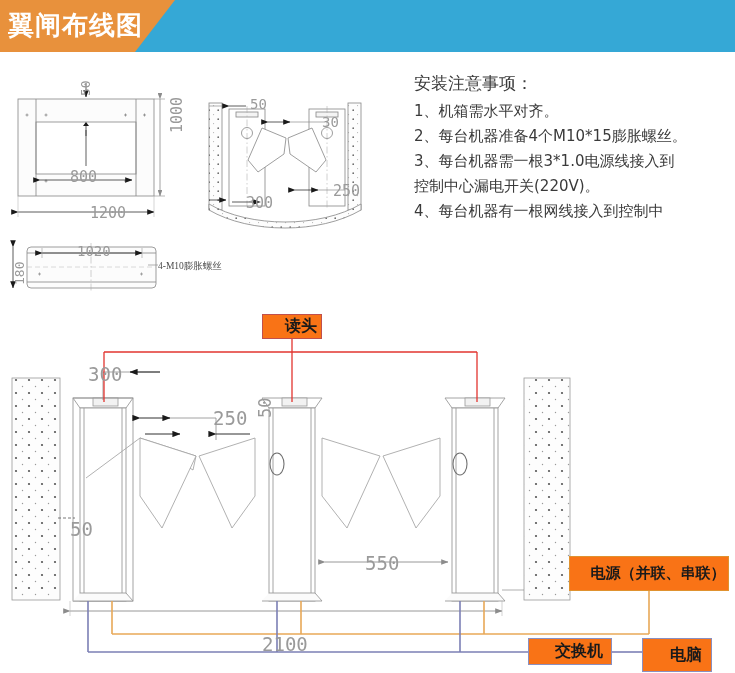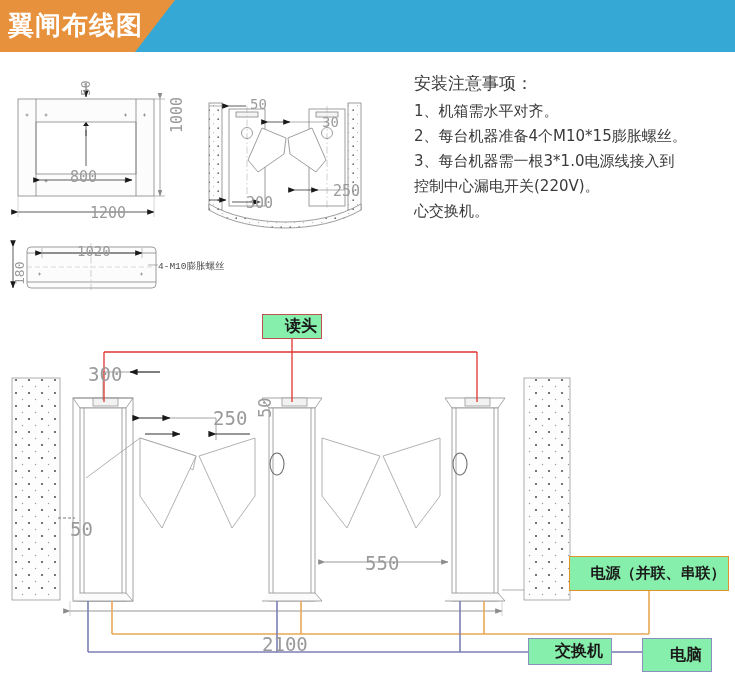--- a/index.html
+++ b/index.html
@@ -33,38 +33,38 @@
   .note-line.indent{text-indent:0;}
 
   
   svg.layer{position:absolute;left:0;top:0;width:735px;height:673px;overflow:visible;}
 
   
   .callout{
     position:absolute;
     font-family:Liberation Mono, monospace;
     font-size:16px;font-weight:700;color:#1a1a1a;
-    background:#86efac;
+    background:#f97316;
     display:flex;align-items:center;justify-content:center;
     white-space:nowrap;box-sizing:border-box;padding-left:18px;
   }
   .callout.reader{left:262px;top:314px;width:60px;height:25px;border:1.4px solid #c0504d;}
   .callout.power {left:569px;top:556px;width:160px;height:35px;border:1.4px solid #e0922f;font-size:15px;}
   .callout.switch{left:528px;top:638px;width:84px;height:27px;border:1.4px solid #8b8fbf;}
   .callout.pc    {left:642px;top:638px;width:70px;height:34px;border:1.4px solid #8b8fbf;}
 
   .dimtext{
     position:absolute;
     font-family:"DejaVu Sans Mono","Liberation Mono",monospace;
     color:#9a9a9a;font-size:17px;white-space:nowrap;
   }
   .dimtext.vert{transform:rotate(-90deg);transform-origin:left top;}
   .labeltext{
     position:absolute;
-    font-family:Liberation Mono, monospace;
+    font-family:Liberation Serif, serif;
     color:#555;font-size:9px;white-space:nowrap;
   }
 </style>
 </head>
 <body>
 
 <div id="root">
 
   <div class="banner">
     <svg class="layer" style="height:52px" viewBox="0 0 735 52">
@@ -73,21 +73,21 @@
     </svg>
     <div class="banner-title">翼闸布线图</div>
   </div>
 
   <div class="notes">
     <div class="notes-title">安装注意事项：</div>
     <div class="note-line">1、机箱需水平对齐。</div>
     <div class="note-line">2、每台机器准备4个M10*15膨胀螺丝。</div>
     <div class="note-line">3、每台机器需一根3*1.0电源线接入到</div>
     <div class="note-line indent">控制中心漏电开关(220V)。</div>
-    <div class="note-line indent">心交换机。</div>
+    <div class="note-line">4、每台机器有一根网线接入到控制中</div>
   </div>
 
   <svg class="layer" viewBox="0 0 735 673">
     <defs>
       <pattern id="concrete" width="13" height="13" patternUnits="userSpaceOnUse">
         <rect width="13" height="13" fill="#fdfdfd"></rect>
         <circle cx="3" cy="3" r="1.1" fill="#555"></circle>
         <circle cx="9.5" cy="9.5" r="0.7" fill="#999"></circle>
       </pattern>
       <pattern id="concrete2" width="9" height="9" patternUnits="userSpaceOnUse">

